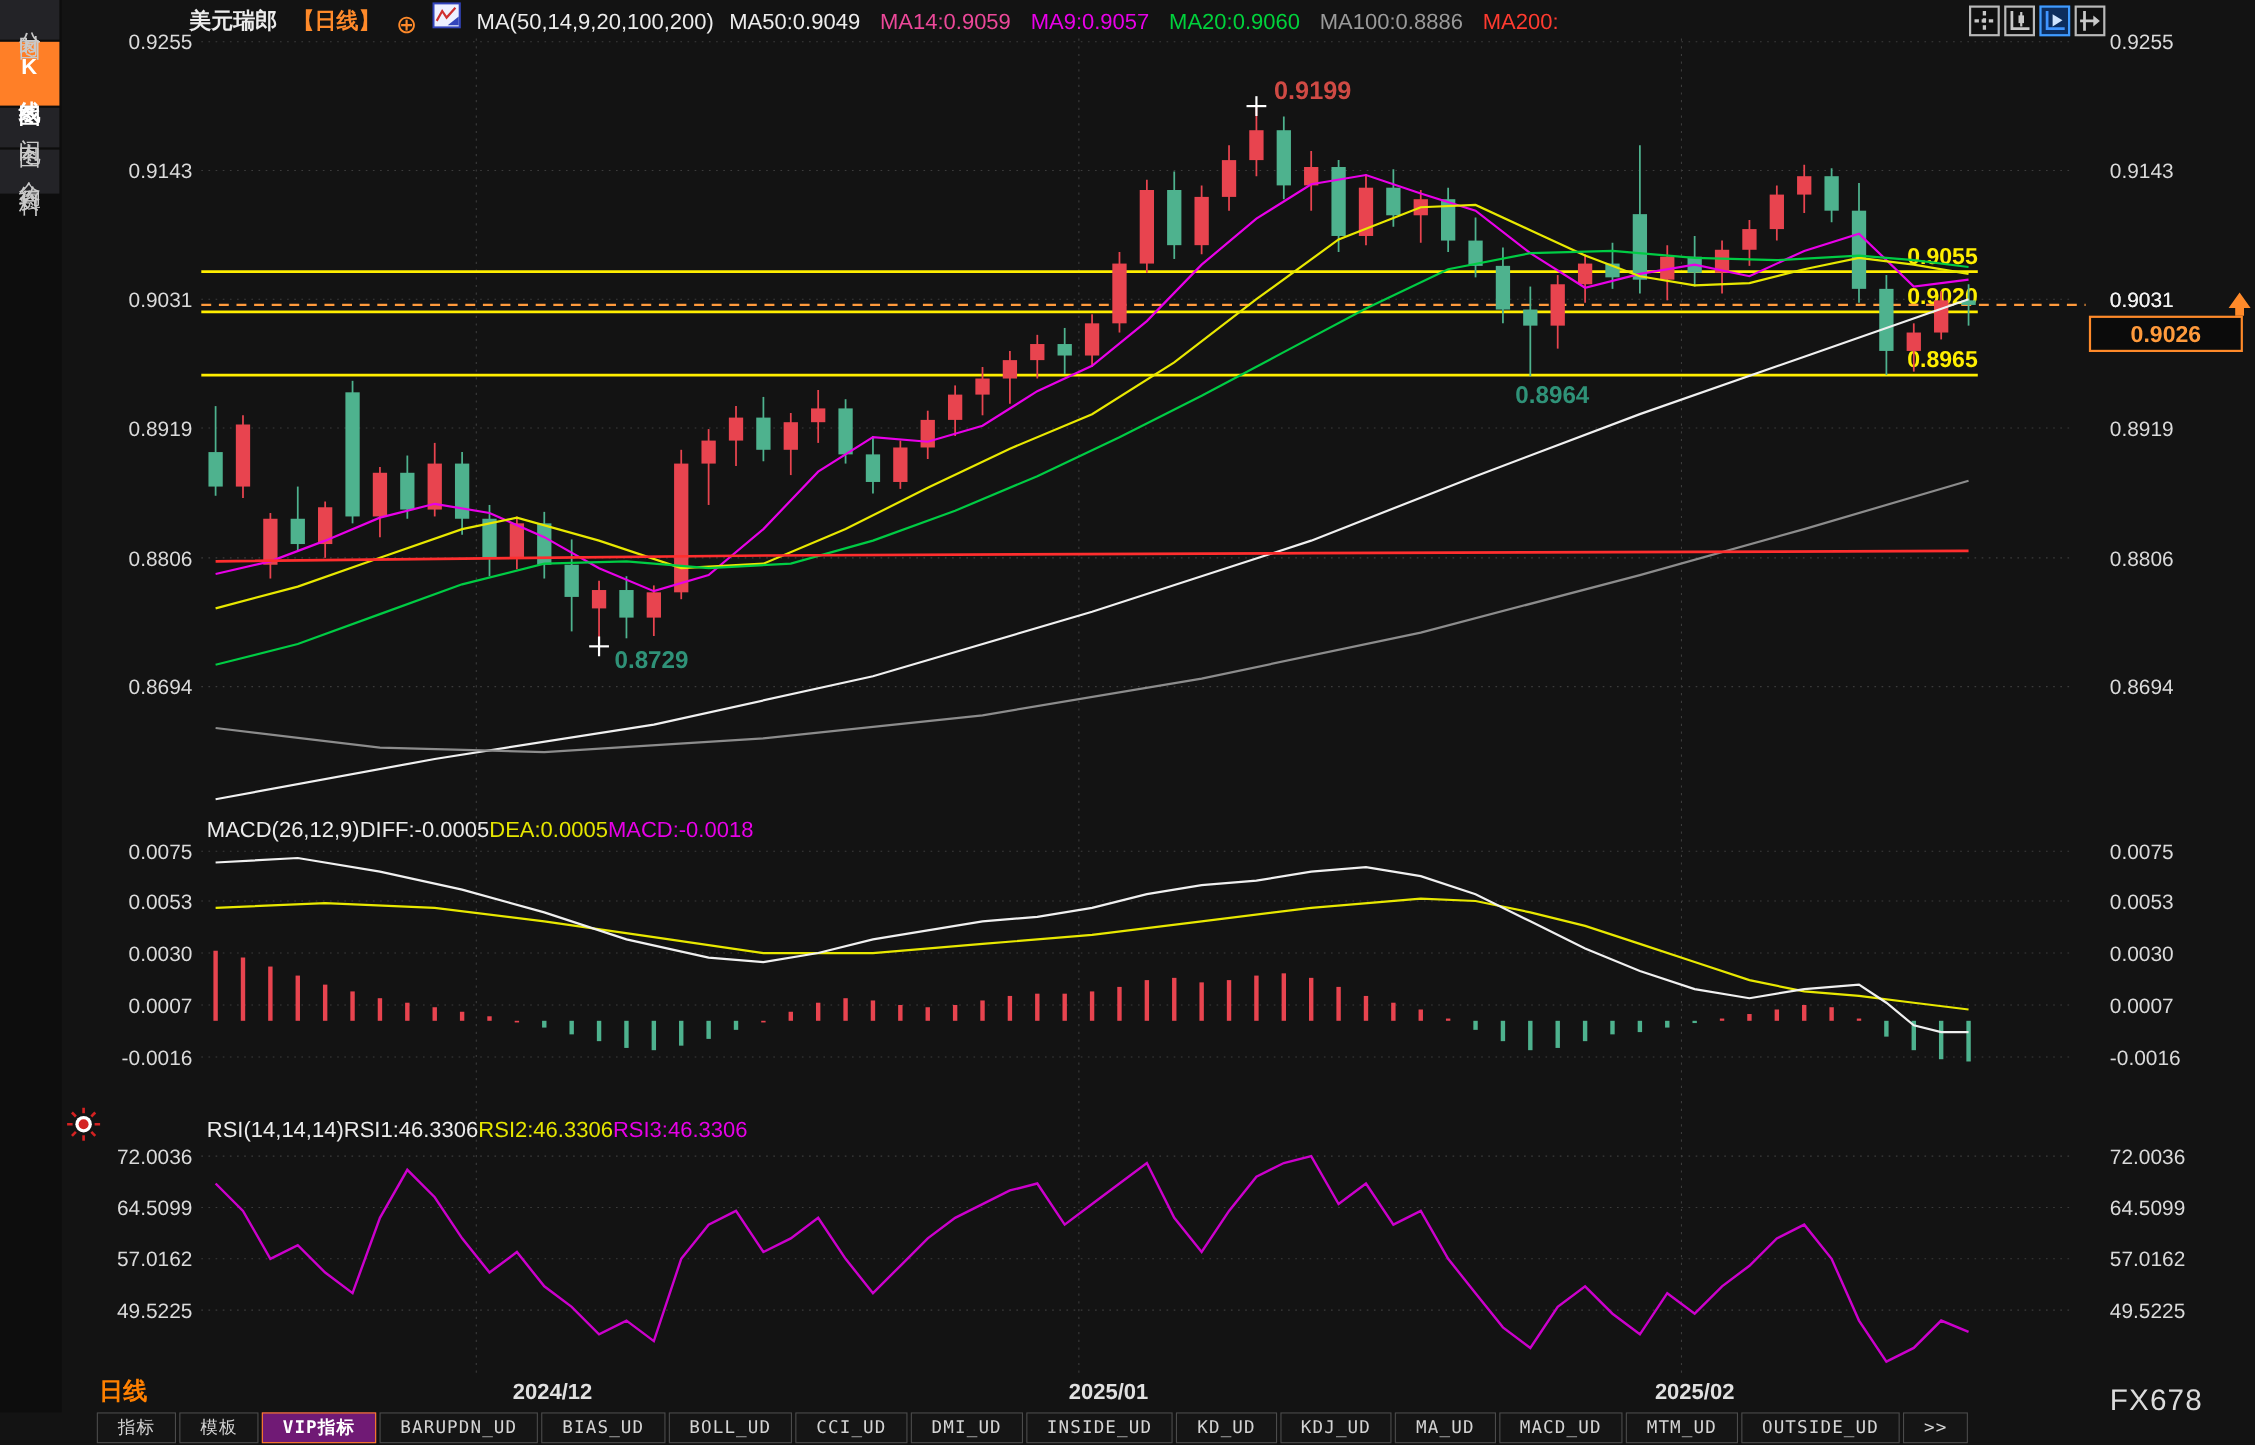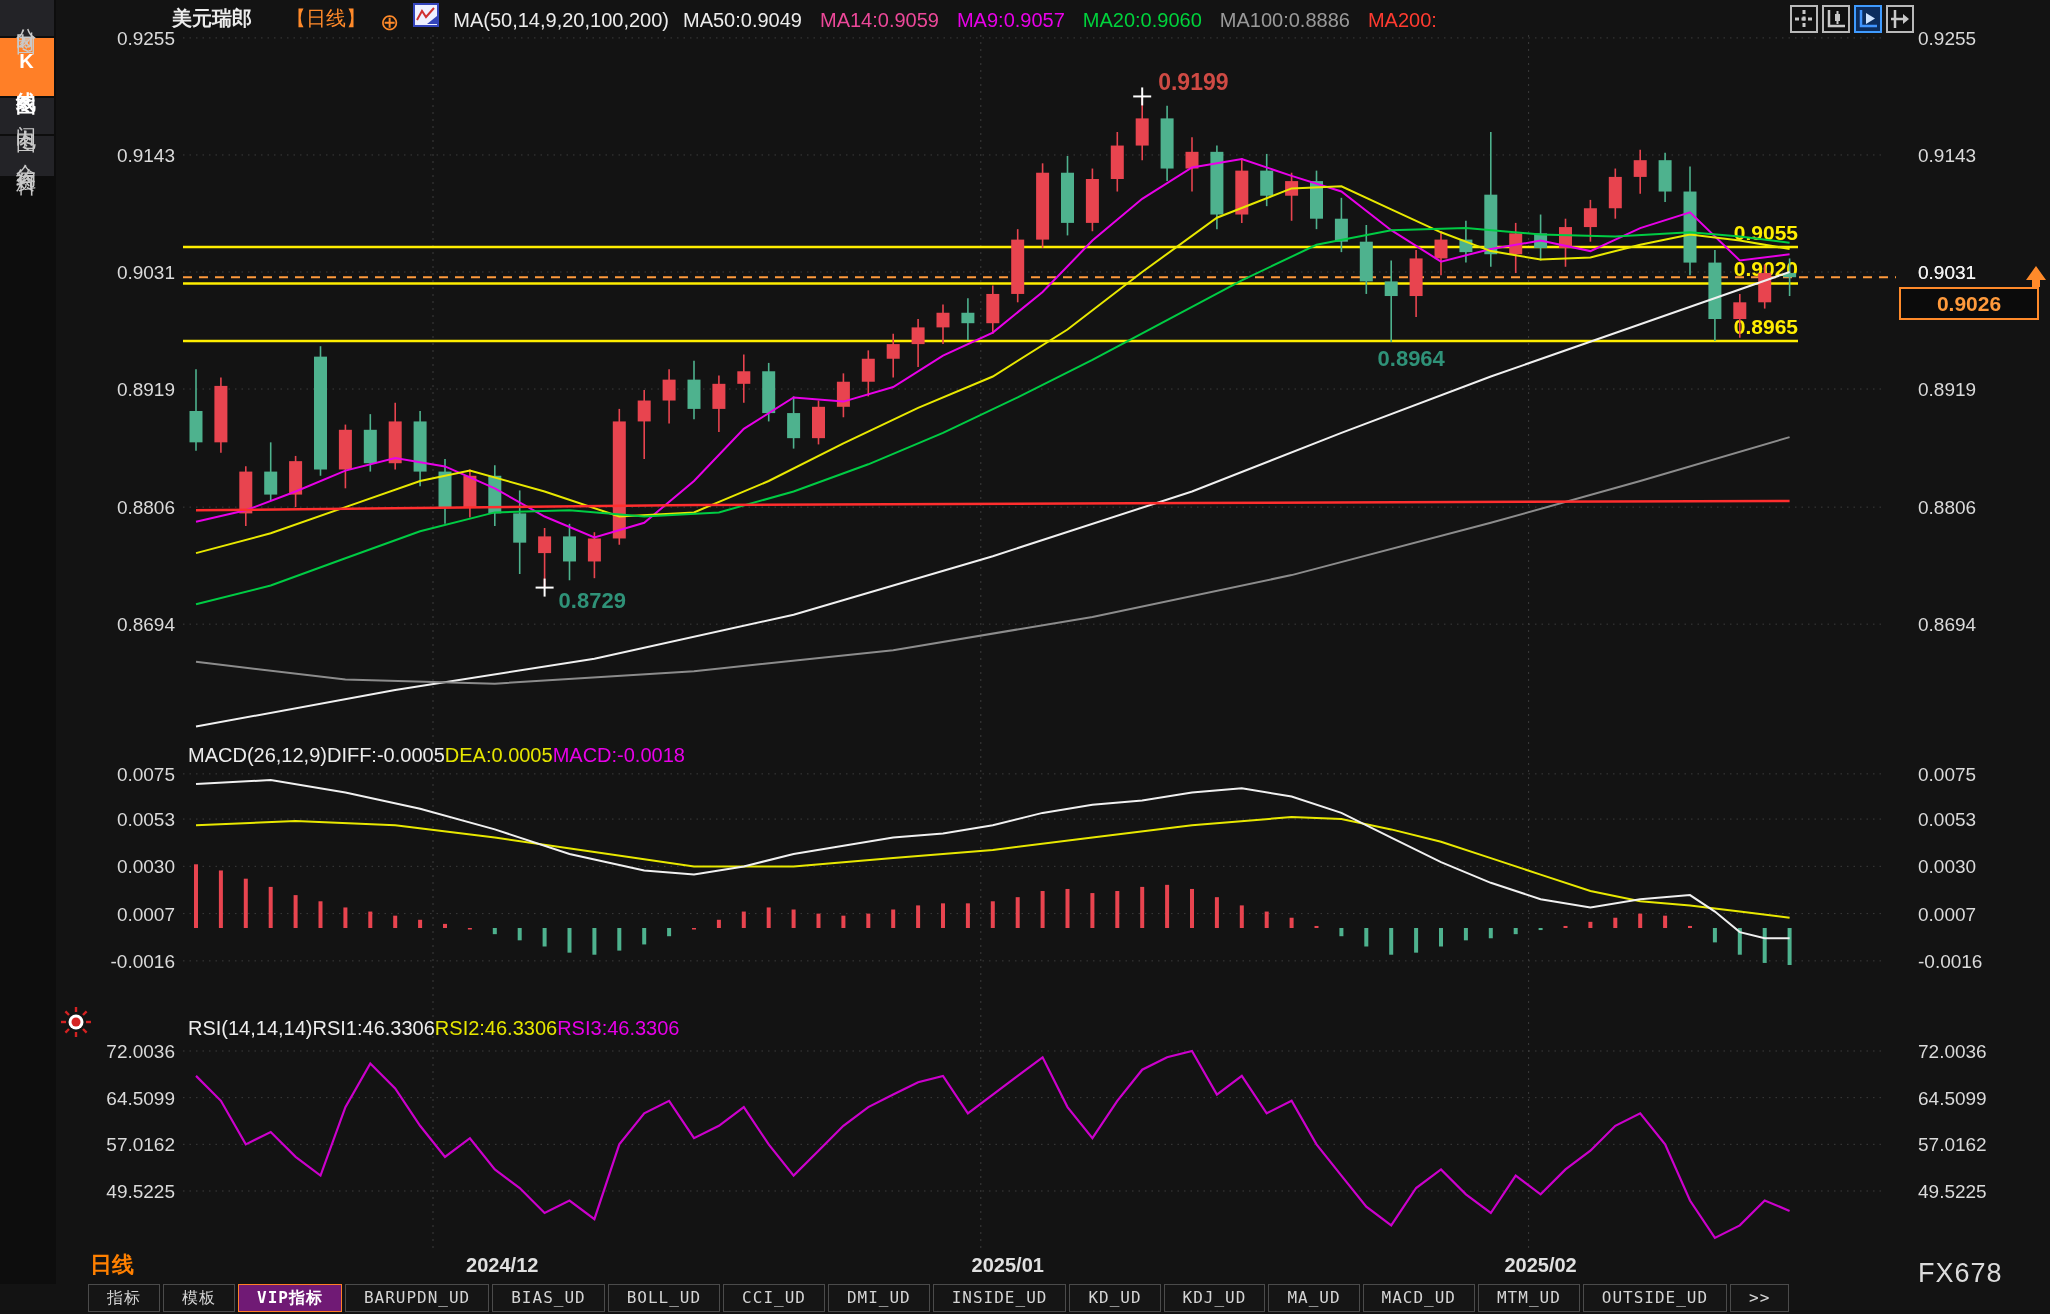--- a/index.html
+++ b/index.html
@@ -14,21 +14,21 @@
      padding:12px 0;cursor:pointer;}
   .side-item.active{background:#ff7f27;color:#ffffff;font-weight:bold;}
   
   .main-header{position:absolute;left:172px;top:4px;height:28px;display:flex;align-items:flex-end;
      gap:14px;font-size:20px;z-index:4;pointer-events:none;white-space:nowrap;}
   .macd-header{position:absolute;left:188px;top:741px;height:26px;display:flex;align-items:flex-end;
      gap:0;font-size:20px;z-index:4;pointer-events:none;white-space:nowrap;}
   .rsi-header{position:absolute;left:188px;top:1015px;height:26px;display:flex;align-items:center;
      font-size:20px;z-index:4;pointer-events:none;white-space:nowrap;}
   .c-white{color:#ececec;} .c-yellow{color:#e6e600;} .c-magenta{color:#e800e8;}
-  .c-orange{color:#ff8a2a;font-weight:normal;margin-left:20px;}
+  .c-orange{color:#ff8a2a;font-weight:bold;}
   .plus-glyph{color:#ff8a2a;font-size:23px;line-height:20px;}
   
   .toolbar{position:absolute;left:1790px;top:5px;display:flex;gap:4px;z-index:6;}
   .tb-btn{width:28px;height:28px;border:2px solid #b9b9b9;background:#101010;box-sizing:border-box;
      display:flex;align-items:center;justify-content:center;cursor:pointer;}
   .tb-btn.active{border-color:#3f9bff;background:#0c2d5e;}
   
   .period-box{position:absolute;left:90px;top:1250px;z-index:6;display:flex;align-items:flex-end;gap:8px;cursor:pointer;flex-direction:column;}
   .period-label{color:#ff8000;font-size:22px;font-weight:bold;}
   .period-arrow{color:#ff8000;font-size:15px;}

